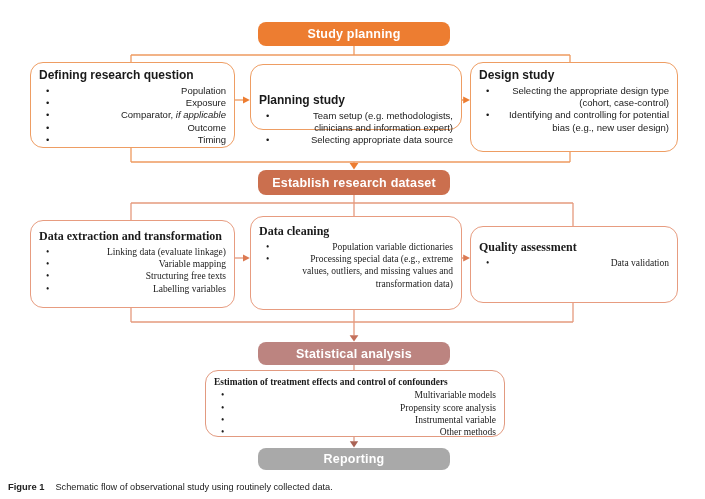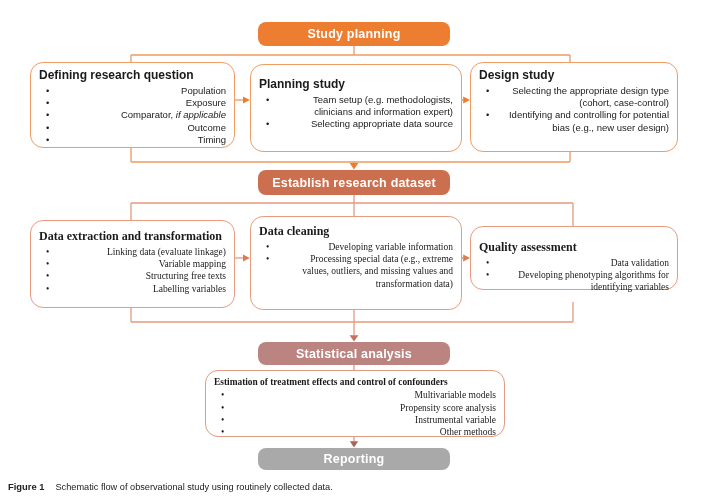--- a/index.html
+++ b/index.html
@@ -21,25 +21,25 @@
     position:absolute;z-index:1;background:#ffffff;border:1.4px solid #EE9D63;
     border-radius:13px;box-sizing:border-box;padding:5px 8px 3px 8px;
     font-size:9.5px;line-height:1.3;
   }
   .row2b{border-color:#E79C80;font-family:Liberation Serif, serif;}
   .fbox .title{font-weight:bold;font-size:12px;white-space:nowrap;}
   .fbox ul{list-style:none;margin:1px 0 0 0;padding:0;text-align:right;}
   .fbox li{position:relative;padding-left:25px;}
   .fbox li::before{content:"\2022";position:absolute;left:7px;}
   #r1b1{left:30px;top:62px;width:205px;height:86px;}
-  #r1b2{left:250px;top:64px;width:212px;height:88px;padding-top:12px;}
+  #r1b2{left:250px;top:64px;width:212px;height:66px;padding-top:28px;}
   #r1b3{left:470px;top:62px;width:208px;height:90px;}
   #r2b1{left:30px;top:220px;width:205px;height:88px;padding-top:8px;}
   #r2b2{left:250px;top:216px;width:212px;height:94px;padding-top:7px;}
-  #r2b3{left:470px;top:226px;width:208px;height:64px;padding-top:13px;}
+  #r2b3{left:470px;top:226px;width:208px;height:77px;padding-top:13px;}
   #r3b1{left:205px;top:370px;width:300px;height:67px;border-color:#E29A80;}
   #r3b1 .title{font-size:9.4px;}
   .caption{position:absolute;left:8px;top:481px;z-index:2;font-size:9.2px;color:#222222;}
   .caption b{margin-right:11px;font-size:9.4px;}
 </style>
 </head>
 <body>
 
 <div class="canvas">
 
@@ -123,30 +123,29 @@
       <li><span>Linking data (evaluate linkage)</span></li>
       <li><span>Variable mapping</span></li>
       <li><span>Structuring free texts</span></li>
       <li><span>Labelling variables</span></li>
     </ul>
   </div>
 
   <div class="fbox row2b" id="r2b2">
     <div class="title">Data cleaning</div>
     <ul>
-      <li><span>Developing variable information</span></li>
+      <li><span>Population variable dictionaries</span></li>
       <li><span>Processing special data (e.g., extreme values, outliers, and missing values and transformation data)</span></li>
     </ul>
   </div>
 
   <div class="fbox row2b" id="r2b3">
     <div class="title">Quality assessment</div>
     <ul>
       <li><span>Data validation</span></li>
-      <li><span>Developing phenotyping algorithms for identifying variables</span></li>
     </ul>
   </div>
 
   <div class="fbox row2b" id="r3b1">
     <div class="title">Estimation of treatment effects and control of confounders</div>
     <ul>
       <li><span>Multivariable models</span></li>
       <li><span>Propensity score analysis</span></li>
       <li><span>Instrumental variable</span></li>
       <li><span>Other methods</span></li>

